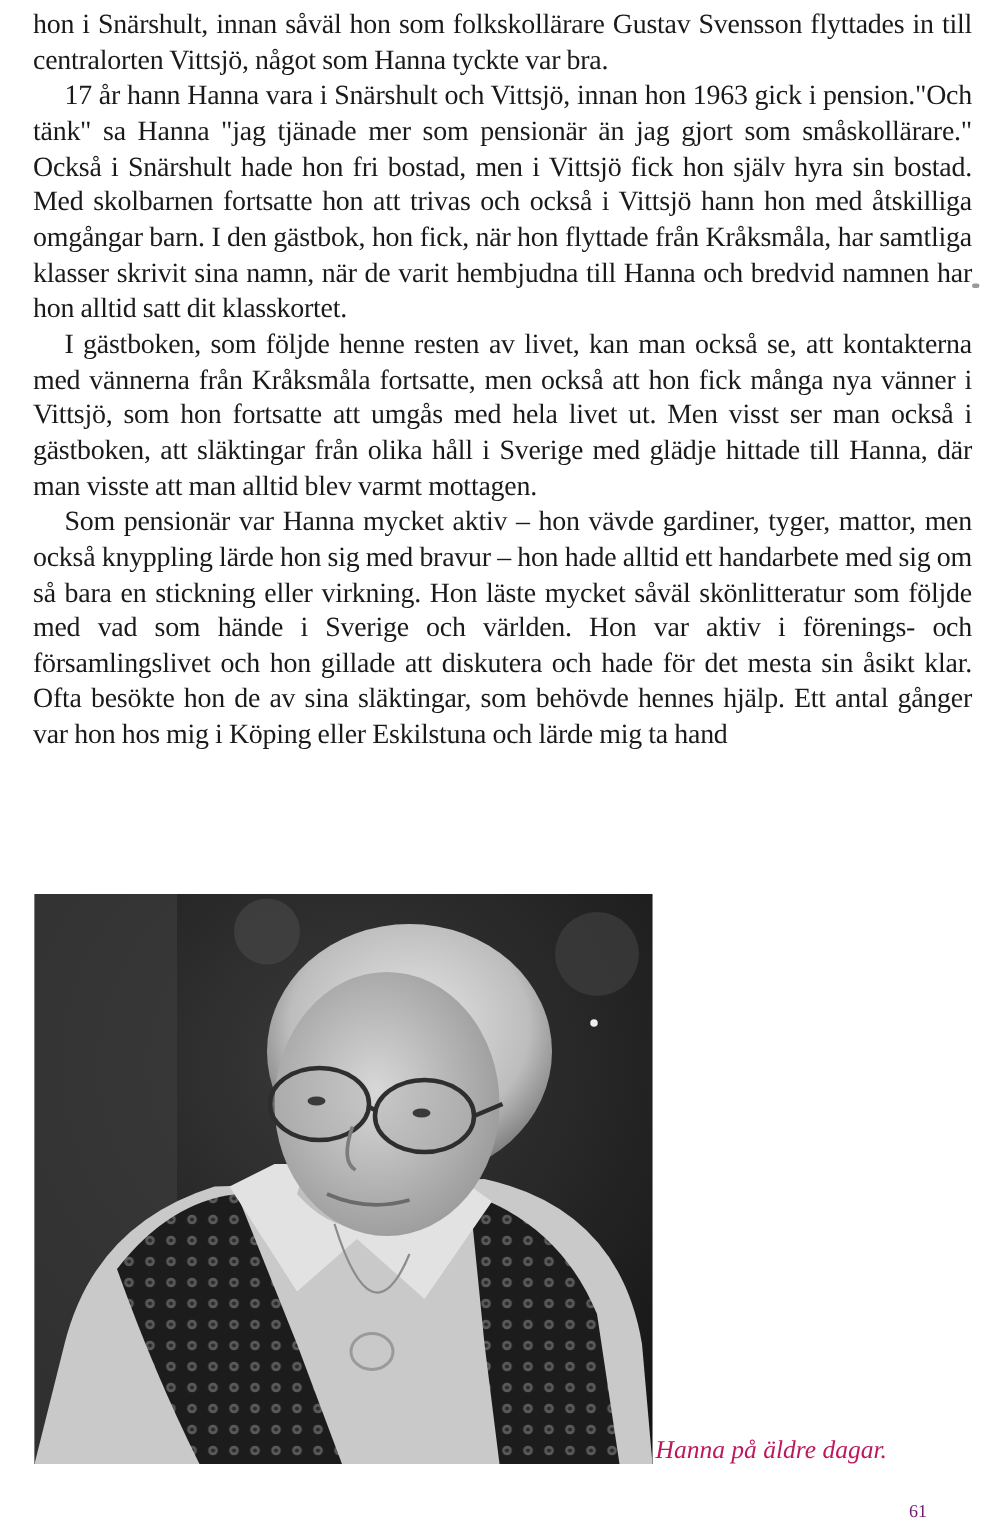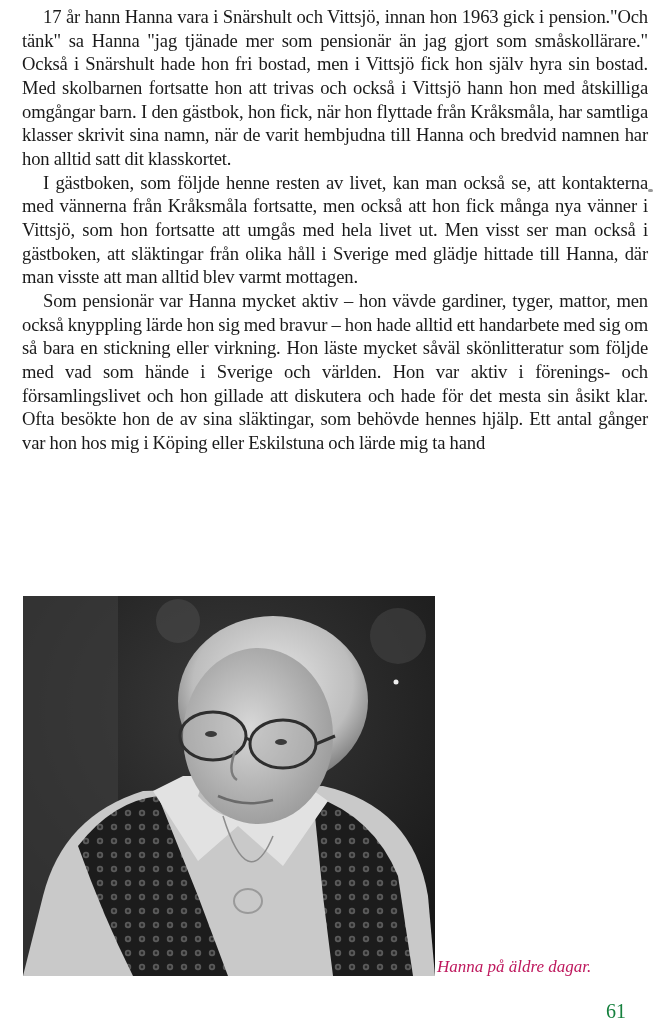--- a/index.html
+++ b/index.html
@@ -53,38 +53,39 @@
       top: 957px;
       font-style: italic;
       font-size: 17px;
       color: #be185d;
       white-space: nowrap;
     }
     .page-number {
       position: absolute;
       left: 606px;
       top: 1000px;
-      font-size: 20px;
-      color: #15803d;
+      font-size: 12px;
+      color: #701a75;
     }
     .margin-speck {
       position: absolute;
       left: 648px;
       top: 189px;
       width: 5px;
       height: 3px;
       background: #555;
       border-radius: 2px;
       opacity: 0.6;
     }
   </style>
 </head>
 <body>
 
 <div class="page-text">
+  <p class="continuation">hon i Snärshult, innan såväl hon som folkskollärare Gustav Svensson flyttades in till centralorten Vittsjö, något som Hanna tyckte var bra.</p>
   <p>17 år hann Hanna vara i Snärshult och Vittsjö, innan hon 1963 gick i pension."Och tänk" sa Hanna "jag tjänade mer som pensionär än jag gjort som småskollärare." Också i Snärshult hade hon fri bostad, men i Vittsjö fick hon själv hyra sin bostad. Med skolbarnen fortsatte hon att trivas och också i Vittsjö hann hon med åtskilliga omgångar barn. I den gästbok, hon fick, när hon flyttade från Kråksmåla, har samtliga klasser skrivit sina namn, när de varit hembjudna till Hanna och bredvid namnen har hon alltid satt dit klasskortet.</p>
   <p>I gästboken, som följde henne resten av livet, kan man också se, att kontakterna med vännerna från Kråksmåla fortsatte, men också att hon fick många nya vänner i Vittsjö, som hon fortsatte att umgås med hela livet ut. Men visst ser man också i gästboken, att släktingar från olika håll i Sverige med glädje hittade till Hanna, där man visste att man alltid blev varmt mottagen.</p>
   <p>Som pensionär var Hanna mycket aktiv – hon vävde gardiner, tyger, mattor, men också knyppling lärde hon sig med bravur – hon hade alltid ett handarbete med sig om så bara en stickning eller virkning. Hon läste mycket såväl skönlitteratur som följde med vad som hände i Sverige och världen. Hon var aktiv i förenings- och församlingslivet och hon gillade att diskutera och hade för det mesta sin åsikt klar. Ofta besökte hon de av sina släktingar, som behövde hennes hjälp. Ett antal gånger var hon hos mig i Köping eller Eskilstuna och lärde mig ta hand</p>
 </div>
 
 <div class="margin-speck"></div>
 
 <div class="photo" title="Black-and-white portrait of an elderly woman with white curly hair and glasses, wearing a light collared blouse and a dark patterned vest">
   <svg viewBox="0 0 412 380" preserveAspectRatio="none">
     <defs>

